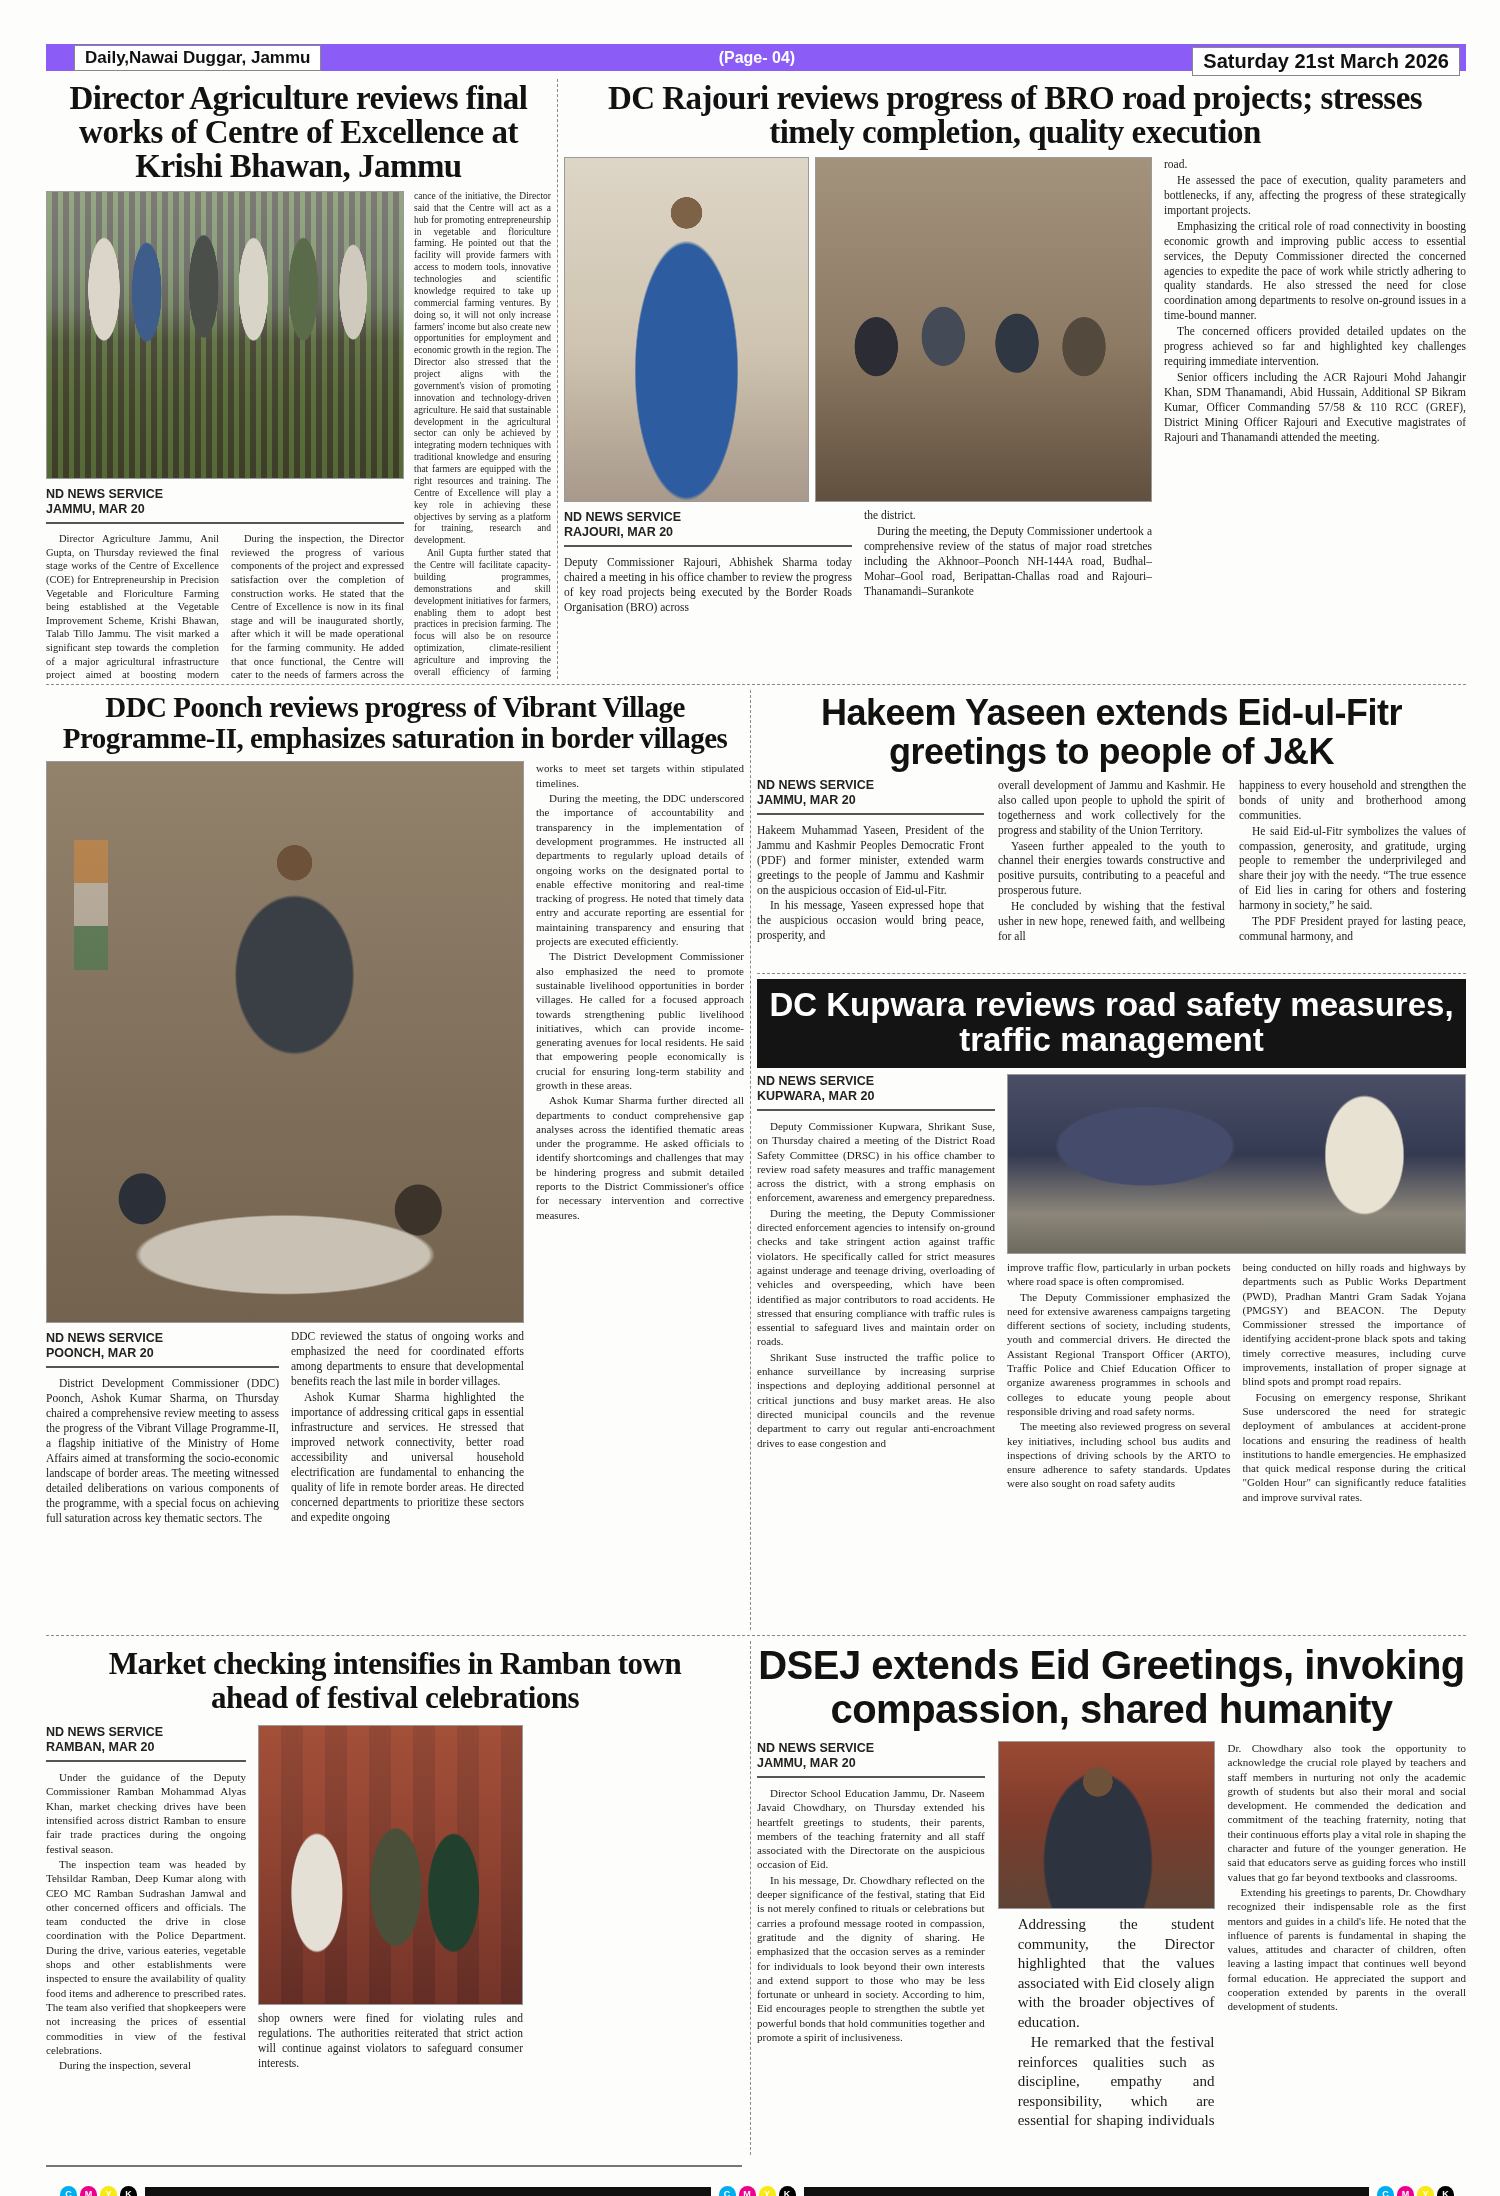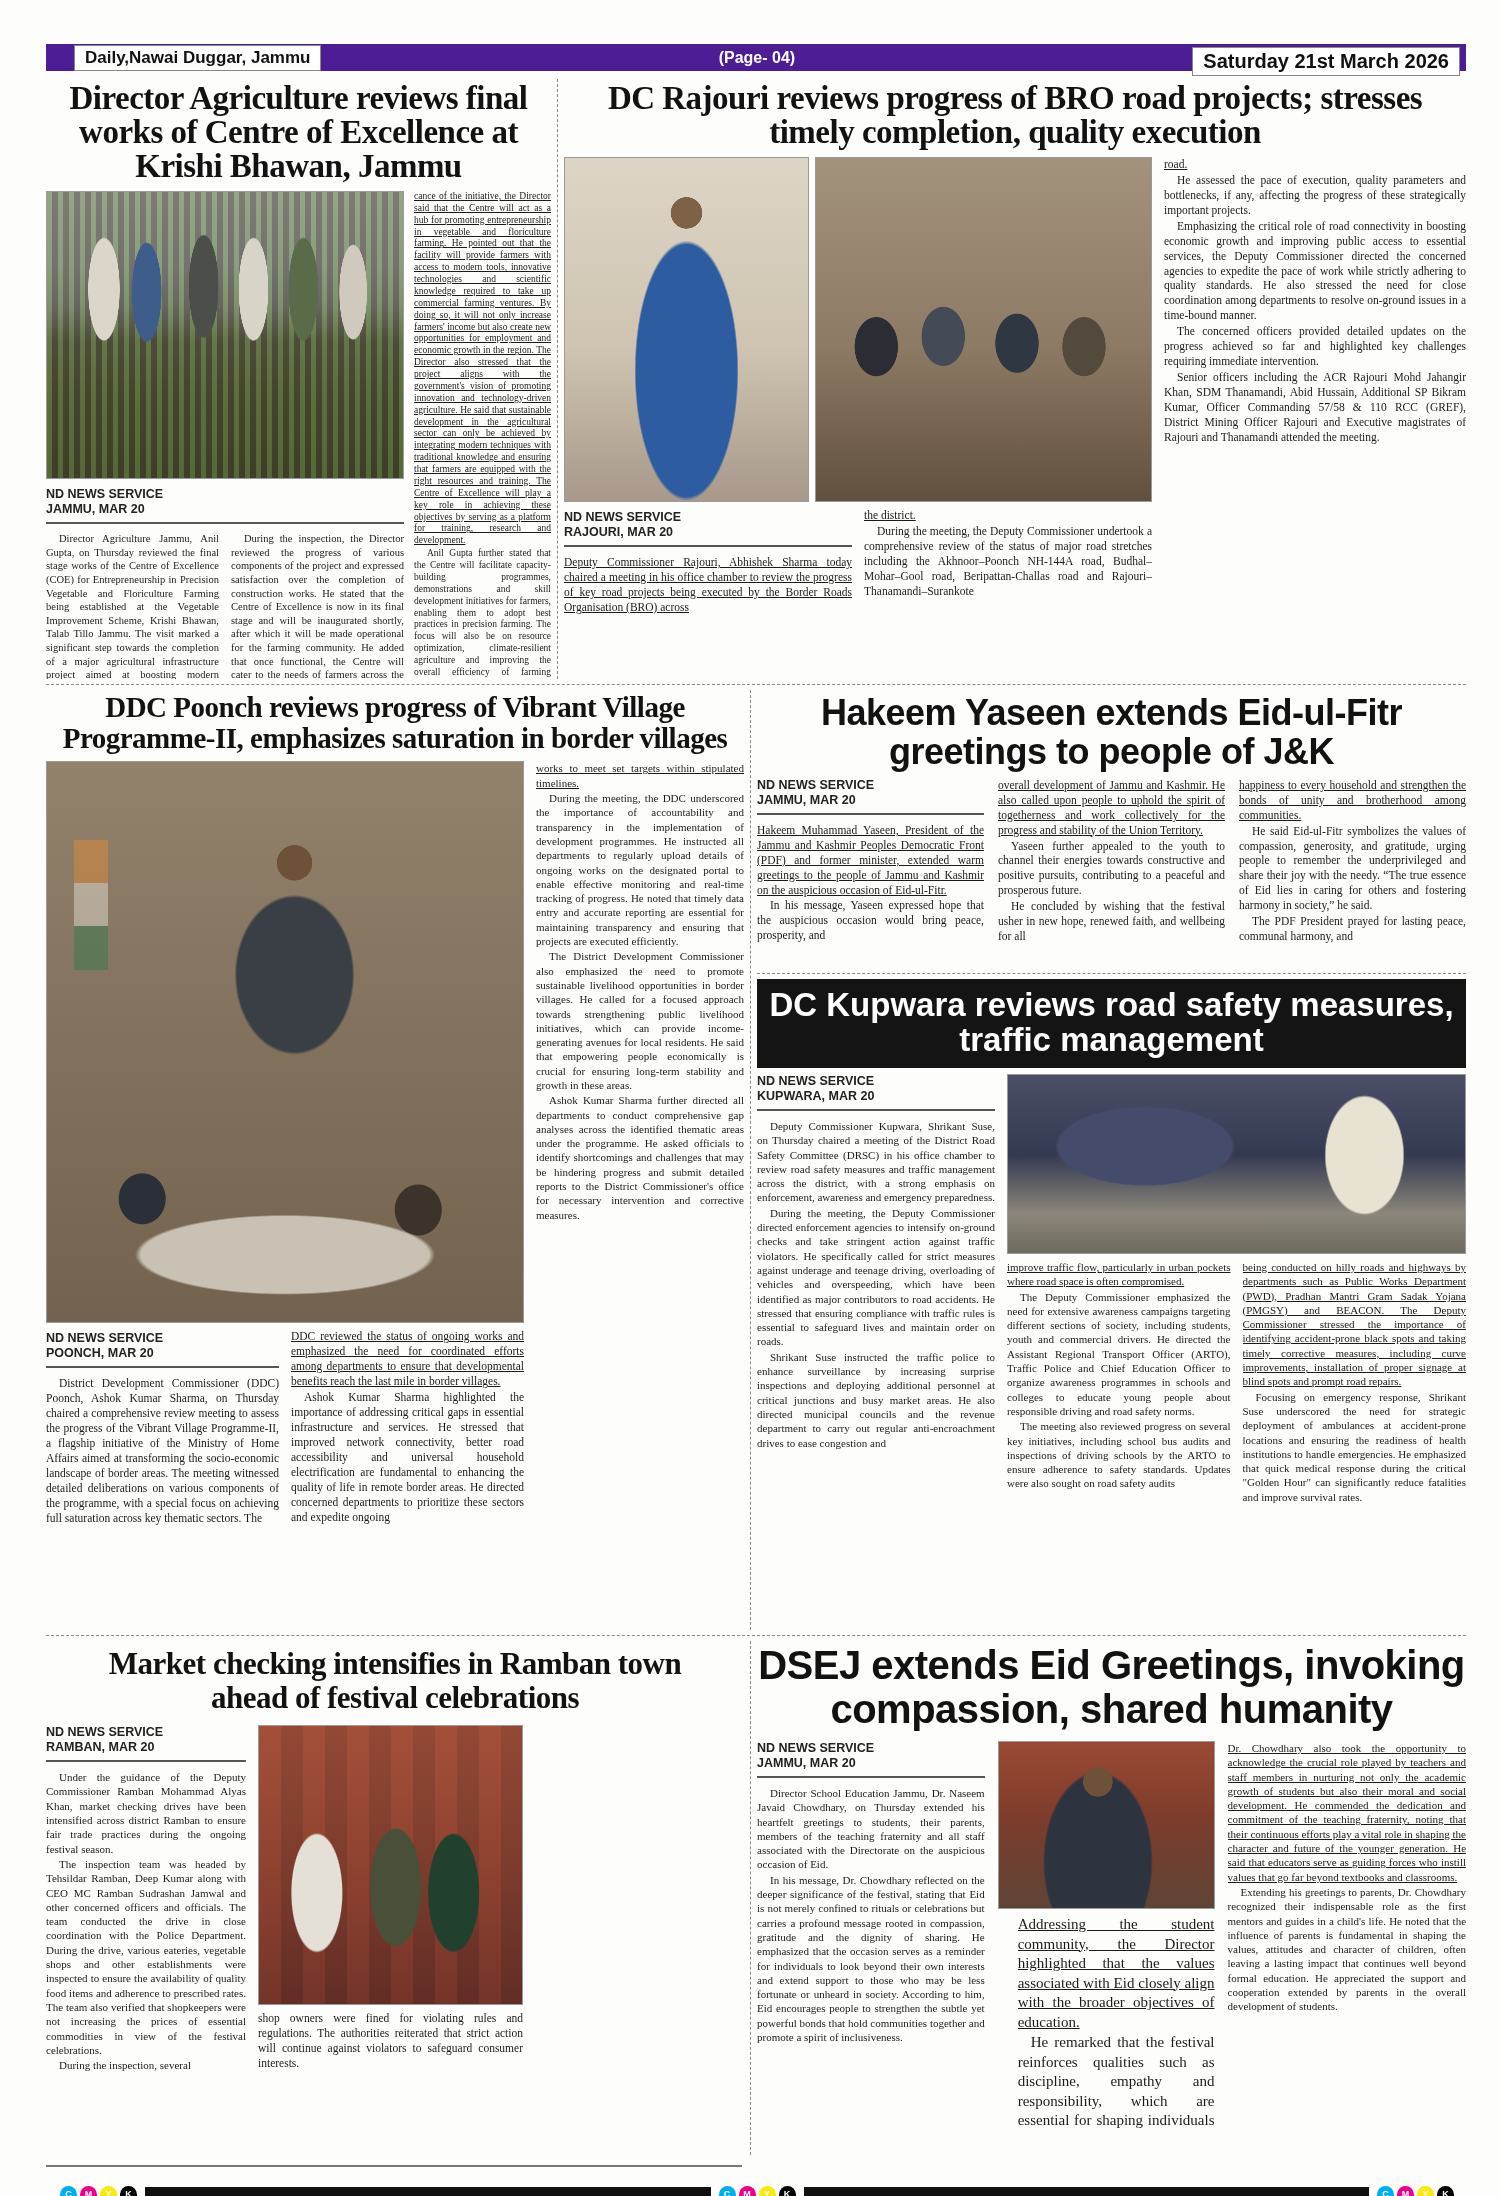--- a/index.html
+++ b/index.html
@@ -1,21 +1,21 @@
 <!DOCTYPE html>
 <html><head>
 <meta charset="utf-8">
 <style>
   html,body{margin:0;padding:0;background:#e8e8e8;}
   .sheet{position:relative;width:1500px;height:2196px;background:#fdfdfc;margin:0 auto;
          font-family:"Liberation Serif",serif;color:#1b1b1b;overflow:hidden;}
   .inner{padding:44px 34px 0 46px;}
 
   
-  .masthead{display:flex;align-items:center;background:#4c1d95;height:27px;position:relative;}
+  .masthead{display:flex;align-items:center;background:#8b5cf6;height:27px;position:relative;}
   .mh-box{background:#fff;border:1px solid #888;color:#111;font-family:"Liberation Sans",sans-serif;
           font-weight:bold;padding:2px 10px;white-space:nowrap;}
   .mh-left{font-size:17px;margin-left:28px;}
   .mh-center{flex:1;text-align:center;color:#fff;font-family:"Liberation Sans",sans-serif;
              font-weight:bold;font-size:16px;}
   .mh-right{font-size:20px;margin-right:6px;transform:translateY(4px);}
 
   
   .row{display:flex;overflow:hidden;}
   .row1{height:600px;margin-top:8px;}
@@ -33,21 +33,21 @@
   .hl-a4{font-size:29px;line-height:1.06;margin:2px 0 8px;}
   .hl-a5{font-family:"Liberation Sans",sans-serif;font-weight:bold;font-size:33px;line-height:1.08;
          background:#141414;color:#fff;text-align:center;padding:8px 6px 10px;margin-bottom:6px;}
   .hl-a6{font-size:31px;line-height:1.1;margin:6px 0 10px;font-family:Liberation Serif, serif;}
   .hl-a7{font-size:40px;line-height:1.1;margin:2px 0 10px;}
 
   .byline{font-family:"Liberation Sans",sans-serif;font-weight:bold;font-size:12.5px;line-height:1.2;
           color:#222;border-bottom:2px solid #555;padding-bottom:5px;margin:8px 0 8px;}
   .bodycol{font-size:11.5px;line-height:1.3;text-align:justify;overflow:hidden;}
   .bodycol p{margin:0 0 1px;text-indent:13px;}
-  .cont p:first-child{text-indent:0;text-decoration:underline;}
+  .cont p:first-child{text-indent:0;}
   .cols2{display:flex;gap:12px;}
   .cols2>.bodycol{flex:1;}
 
   .photo{border:1px solid #9a9a9a;box-sizing:border-box;}
 
   
   .ph-greenhouse{background:
     radial-gradient(ellipse 16px 52px at 16% 34%, #dcd6ca 97%, transparent),
     radial-gradient(ellipse 15px 50px at 28% 35%, #3f5d8a 97%, transparent),
     radial-gradient(ellipse 15px 52px at 44% 33%, #4a4f49 97%, transparent),

